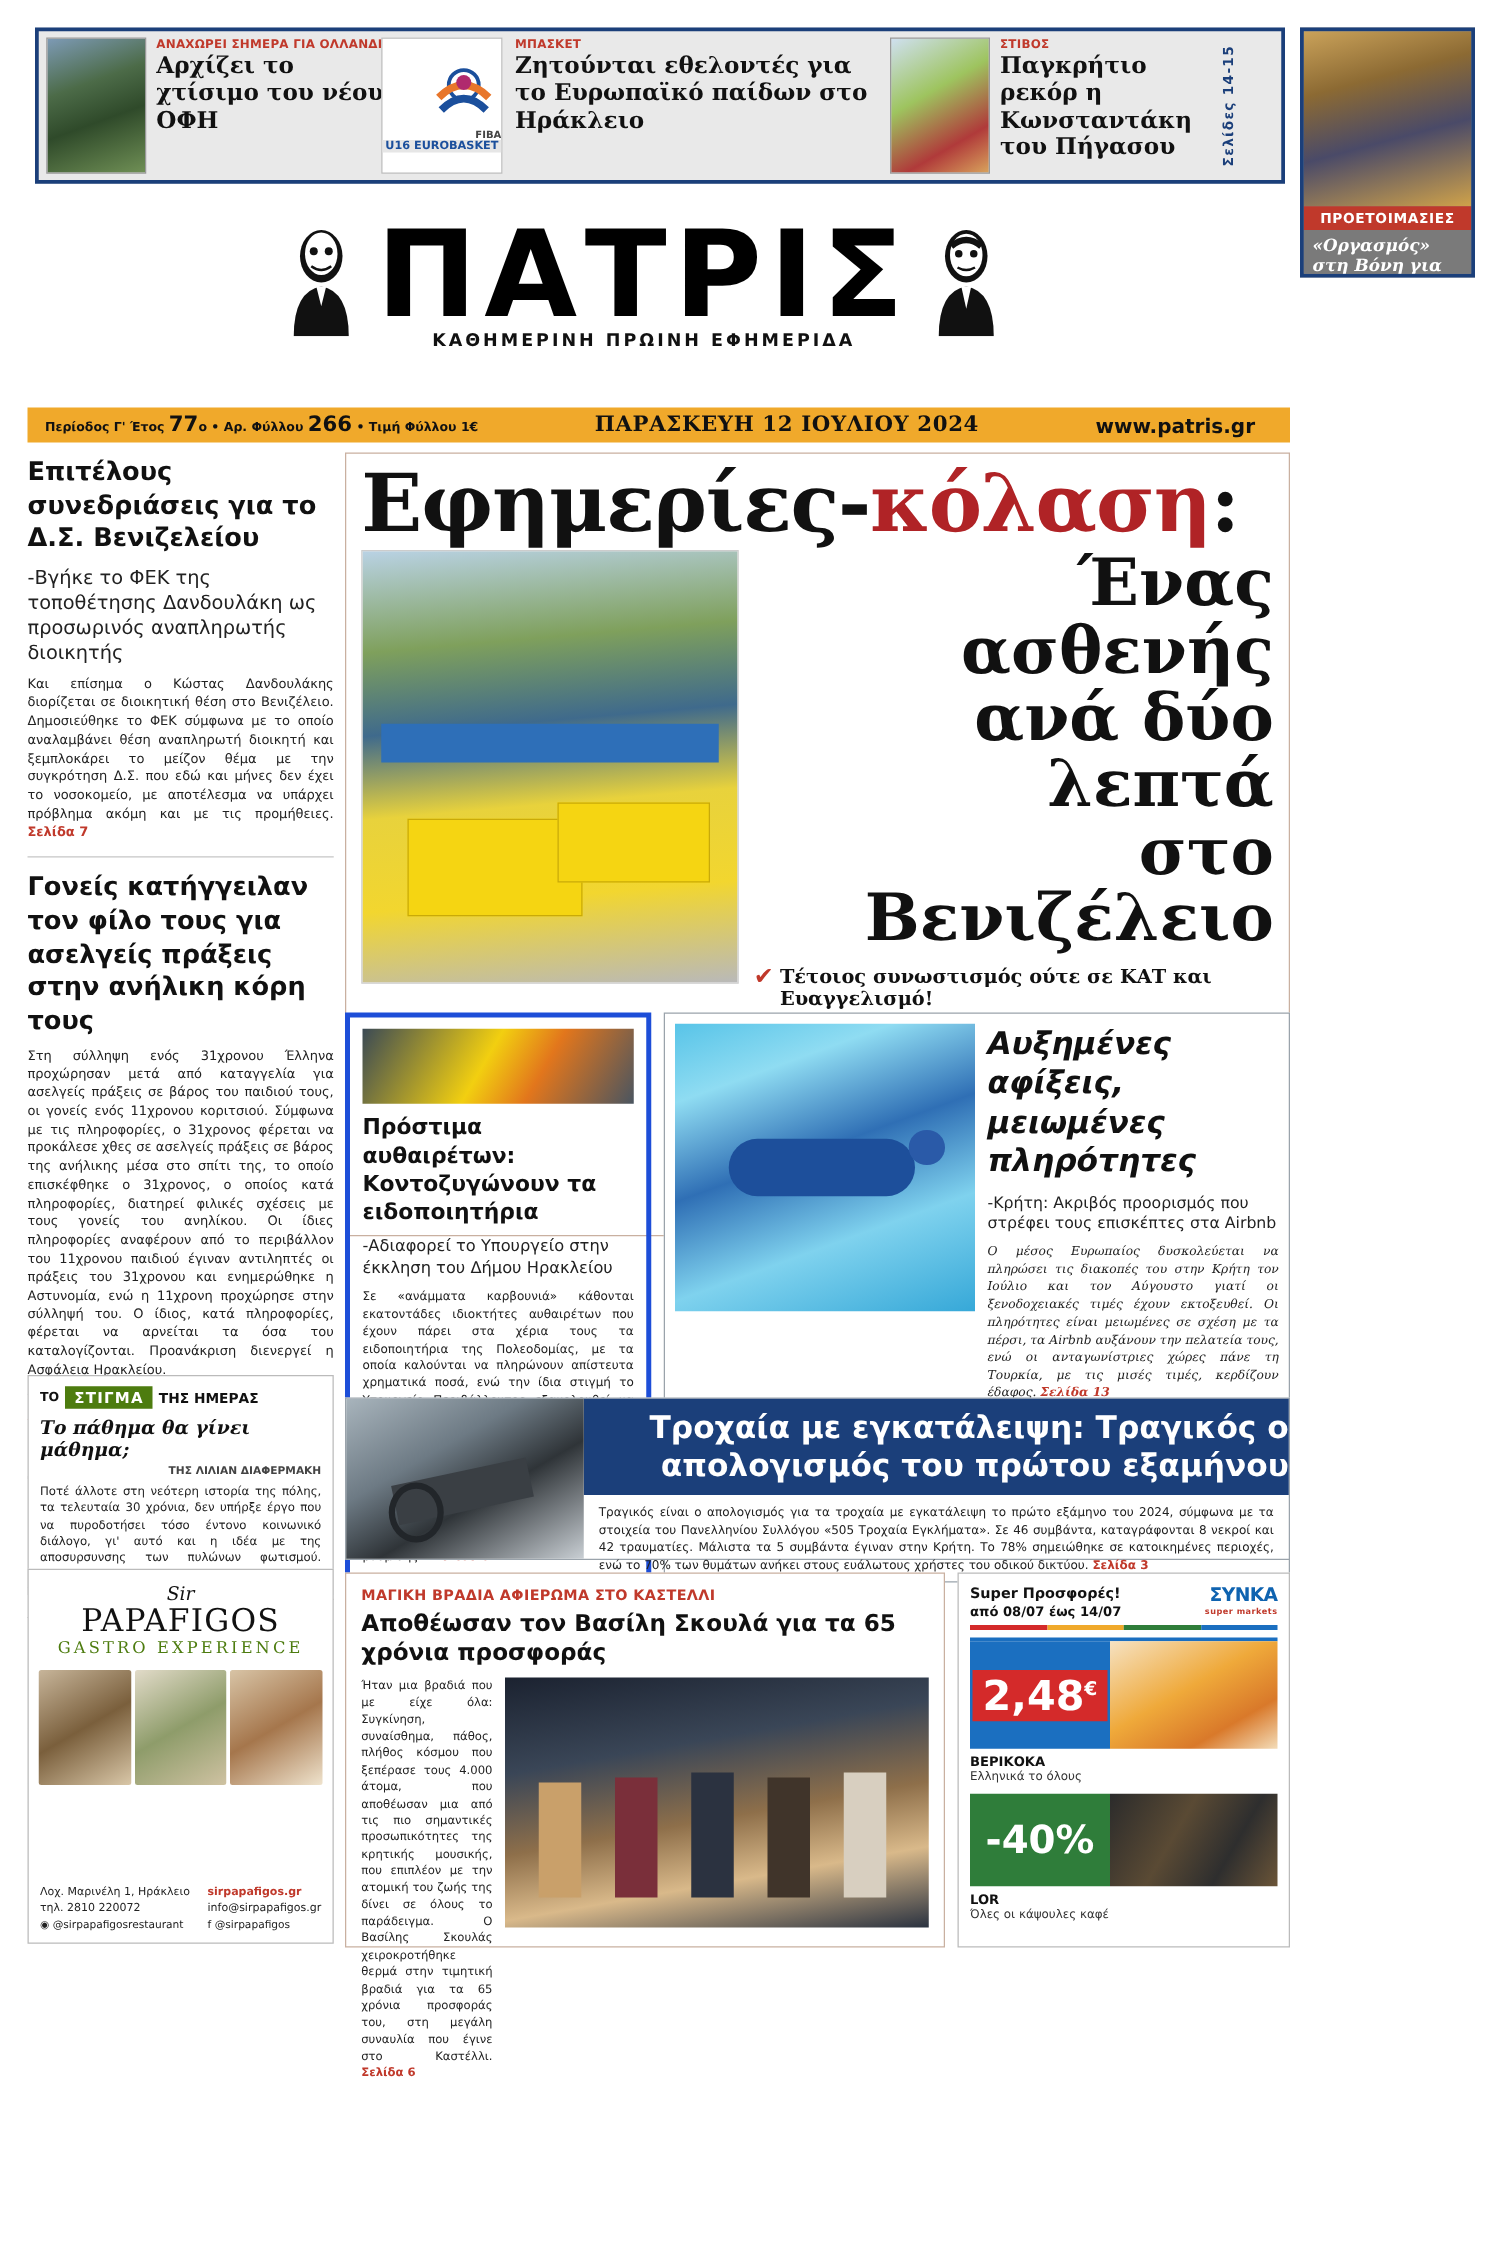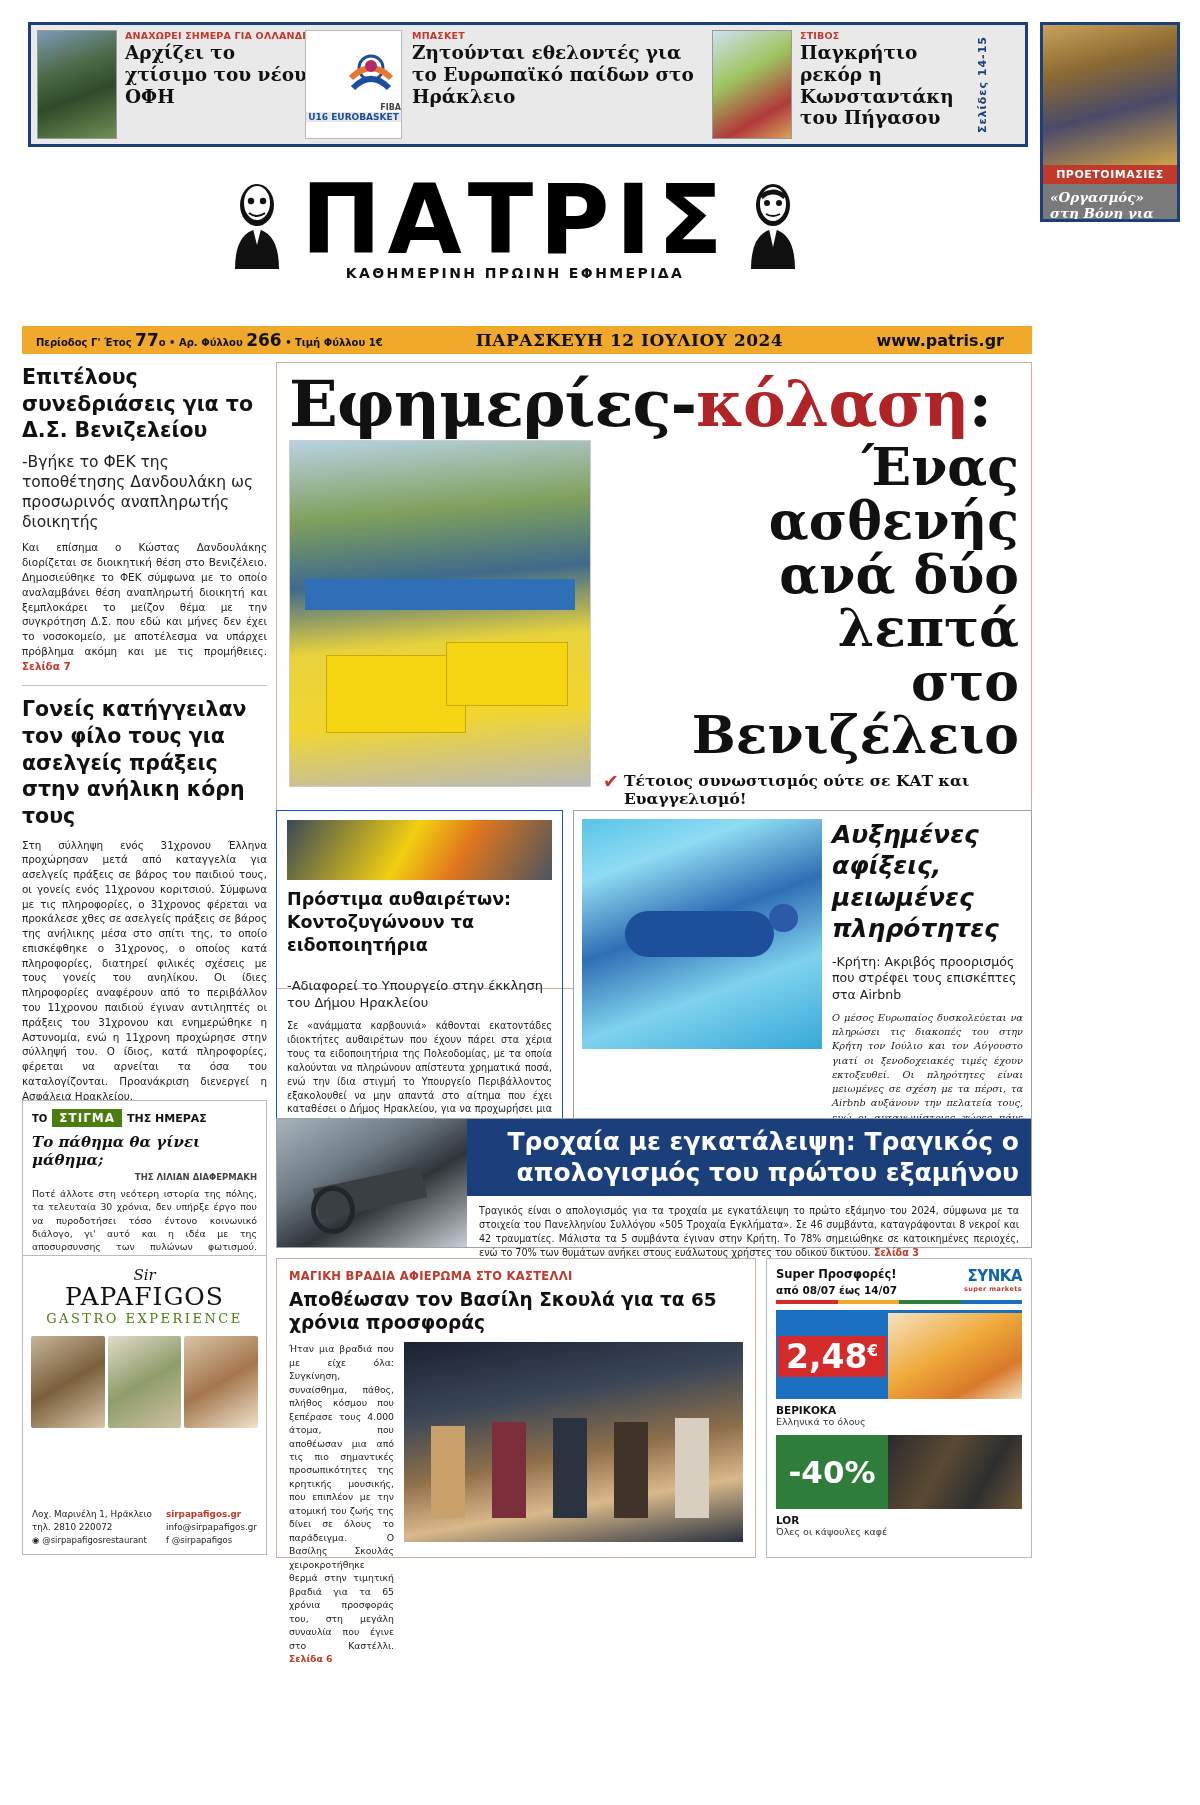--- a/index.html
+++ b/index.html
@@ -80,39 +80,39 @@
   .amb{position:absolute;background:#f5d512;border:1px solid #c9aa08;}
   .mh2{font-family:"DejaVu Serif","Liberation Serif",serif;font-weight:bold;font-size:52px;line-height:1.03;color:#111;text-align:right;margin:0;}
   .maincol{flex:1;display:flex;flex-direction:column;}
   .check-line{display:flex;align-items:flex-start;gap:5px;margin-top:10px;}
   .check{color:#c0392b;font-size:19px;font-weight:bold;line-height:1;}
   .check-txt{font-family:"DejaVu Serif","Liberation Serif",serif;font-weight:bold;font-size:15.5px;color:#111;line-height:1.2;}
   .main-body{font-family:"DejaVu Serif","Liberation Serif",serif;font-style:italic;font-size:10.6px;line-height:1.5;color:#222;text-align:justify;margin-top:8px;}
 
   
   .row2{position:absolute;left:276px;top:810px;width:756px;display:flex;gap:10px;}
-  .r2-left{width:287px;border:1px solid #1d4ed8;box-sizing:border-box;padding:9px 10px;}
+  .r2-left{width:245px;border:4px solid #1d4ed8;box-sizing:border-box;padding:9px 10px;}
   .r2-photo{width:100%;height:60px;margin-bottom:8px;background:linear-gradient(120deg,#3b4a55 0%,#f2cf10 45%,#e2761c 65%,#4a5560 100%);}
   .r2-head{font-family:"DejaVu Sans","Liberation Sans",sans-serif;font-weight:bold;font-size:17.5px;line-height:1.3;color:#111;}
-  .r2-sub{font-size:13px;line-height:1.3;color:#222;margin-top:22px;}
+  .r2-sub{font-size:13px;line-height:1.3;color:#222;margin-top:8px;}
   .r2-body{font-size:9.6px;line-height:1.45;color:#222;text-align:justify;margin-top:7px;}
   .r2-right{flex:1;border:1px solid #9aa3ab;box-sizing:border-box;padding:8px;display:flex;gap:10px;background:#fff;}
   .pool{width:240px;height:230px;flex:none;background:linear-gradient(160deg,#58c4e8 0%,#8fdcf2 20%,#2f6fb5 45%,#7fd2ee 70%,#36a8d8 100%);position:relative;overflow:hidden;}
   .swimmer{position:absolute;left:18%;top:40%;width:62%;height:20%;background:#1d4f9b;border-radius:40px;}
   .swimhead{position:absolute;left:78%;top:37%;width:12%;height:12%;background:#2a5aa8;border-radius:50%;}
   .r2-rtxt{flex:1;}
   .r2-rhead{font-family:"DejaVu Sans","Liberation Sans",sans-serif;font-weight:bold;font-style:italic;font-size:25px;line-height:1.25;color:#111;}
   .r2-rsub{font-size:12.6px;line-height:1.3;color:#222;margin-top:10px;}
   .r2-rbody{font-family:"DejaVu Serif","Liberation Serif",serif;font-style:italic;font-size:9.8px;line-height:1.45;color:#222;text-align:justify;margin-top:8px;}
 
   
   .traffic{position:absolute;left:276px;top:1118px;width:756px;height:130px;border:1px solid #9aa3ab;box-sizing:border-box;display:flex;background:#fff;}
   .tr-photo{width:190px;background:linear-gradient(150deg,#a8b4bc 0%,#6d7a84 35%,#2f3438 60%,#c9cfd4 100%);flex:none;position:relative;}
   .tr-right{flex:1;display:flex;flex-direction:column;}
-  .tr-head{background:#1b3f7a;color:#fff;font-family:"DejaVu Sans","Liberation Sans",sans-serif;font-weight:bold;font-size:25px;line-height:1.22;padding:8px 12px;text-align:right;}
+  .tr-head{background:#1b3f7a;color:#fff;font-family:"DejaVu Sans","Liberation Sans",sans-serif;font-weight:bold;font-size:25px;line-height:1.22;padding:8px 0;text-align:right;}
   .tr-body{font-size:9.6px;line-height:1.45;color:#222;padding:8px 12px;text-align:justify;}
 
   
   .kastelli{position:absolute;left:276px;top:1258px;width:480px;height:300px;border:1px solid #c9b0a0;box-sizing:border-box;padding:10px 12px;background:#fff;}
   .ka-kicker{color:#c0392b;font-weight:bold;font-size:11.5px;letter-spacing:.3px;margin-bottom:5px;}
   .ka-head{font-family:"DejaVu Sans","Liberation Sans",sans-serif;font-weight:bold;font-size:18.5px;line-height:1.25;color:#111;margin-bottom:8px;}
   .ka-row{display:flex;gap:10px;}
   .ka-body{width:105px;font-size:9.3px;line-height:1.45;color:#222;text-align:justify;flex:none;}
   .ka-photo{flex:1;height:200px;background:linear-gradient(170deg,#1b2230 0%,#3a4657 30%,#8e6f4a 55%,#d9b98a 75%,#2a3240 100%);position:relative;overflow:hidden;}
 

